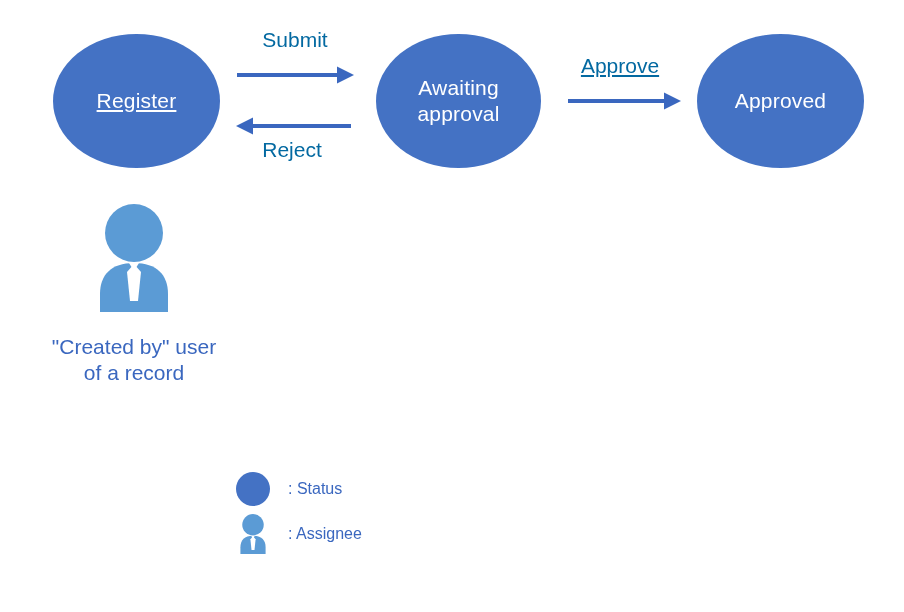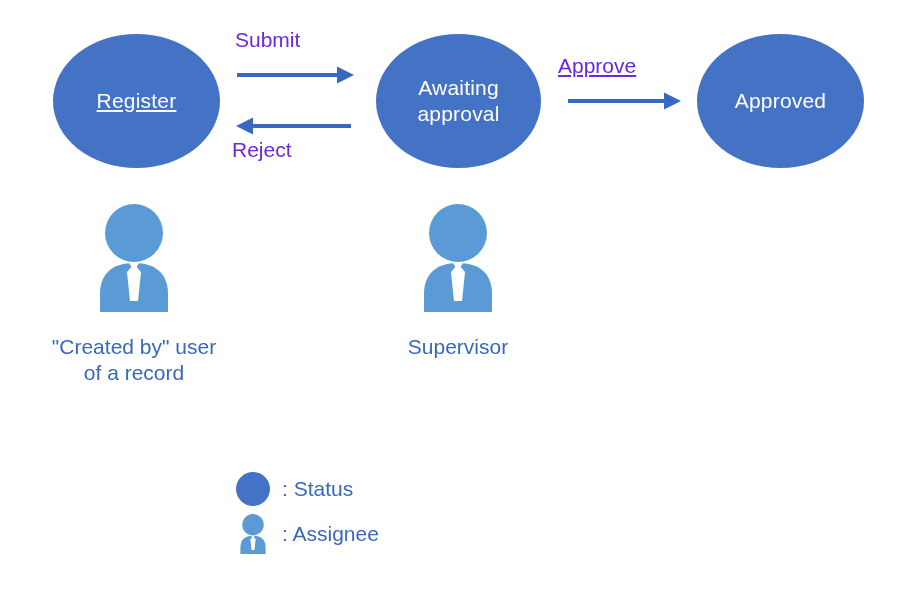--- a/index.html
+++ b/index.html
@@ -46,25 +46,25 @@
   .arrow-svg { position: absolute; overflow: visible; }
   .arrow-line {
     stroke: #3A67BF;
     stroke-width: 4.2;
     fill: none;
   }
   .arrow-head { fill: #3A67BF; }
 
   .arrow-label {
     position: absolute;
-    color: #6d28d9;
+    color: #0369a1;
     font-size: 21px;
     line-height: 24px;
     white-space: nowrap;
-    text-align: left;
+    text-align: center;
   }
 
   
   .assignee {
     position: absolute;
     display: flex;
     flex-direction: column;
     align-items: center;
   }
   .assignee-caption {
@@ -93,22 +93,23 @@
     align-items: center;
     justify-content: center;
   }
   .legend-dot {
     width: 34px;
     height: 34px;
     border-radius: 50%;
     background: #4472C4;
   }
   .legend-text {
+    margin-left: 6px;
     color: #3A67BF;
-    font-size: 21px;
+    font-size: 16px;
     line-height: 24px;
     white-space: nowrap;
     text-align: center;
   }
 </style>
 </head>
 <body>
 
 <div class="canvas">
 
@@ -147,29 +148,20 @@
     <svg width="86" height="108" viewBox="0 0 86 108">
       <circle cx="43" cy="29" r="29" fill="#5B9BD5"></circle>
       <path d="M43 59 C20 59 9 71 9 90 L9 108 L77 108 L77 90 C77 71 66 59 43 59 Z" fill="#5B9BD5"></path>
       <polygon points="43,60 50,68 47,97 39,97 36,68" fill="#FFFFFF"></polygon>
       <polygon points="38,59 48,59 43,67" fill="#FFFFFF"></polygon>
     </svg>
     <div class="assignee-caption">"Created by" user
 of a record</div>
   </div>
 
-  <div class="assignee" style="left: 358px; top: 204px; width: 200px;">
-    <svg width="86" height="108" viewBox="0 0 86 108">
-      <circle cx="43" cy="29" r="29" fill="#5B9BD5"></circle>
-      <path d="M43 59 C20 59 9 71 9 90 L9 108 L77 108 L77 90 C77 71 66 59 43 59 Z" fill="#5B9BD5"></path>
-      <polygon points="43,60 50,68 47,97 39,97 36,68" fill="#FFFFFF"></polygon>
-      <polygon points="38,59 48,59 43,67" fill="#FFFFFF"></polygon>
-    </svg>
-    <div class="assignee-caption">Supervisor</div>
-  </div>
 
   <div class="legend">
 
     <div class="legend-row">
       <div class="legend-mark">
         <div class="legend-dot"></div>
       </div>
       <div class="legend-text">: Status</div>
     </div>
 

